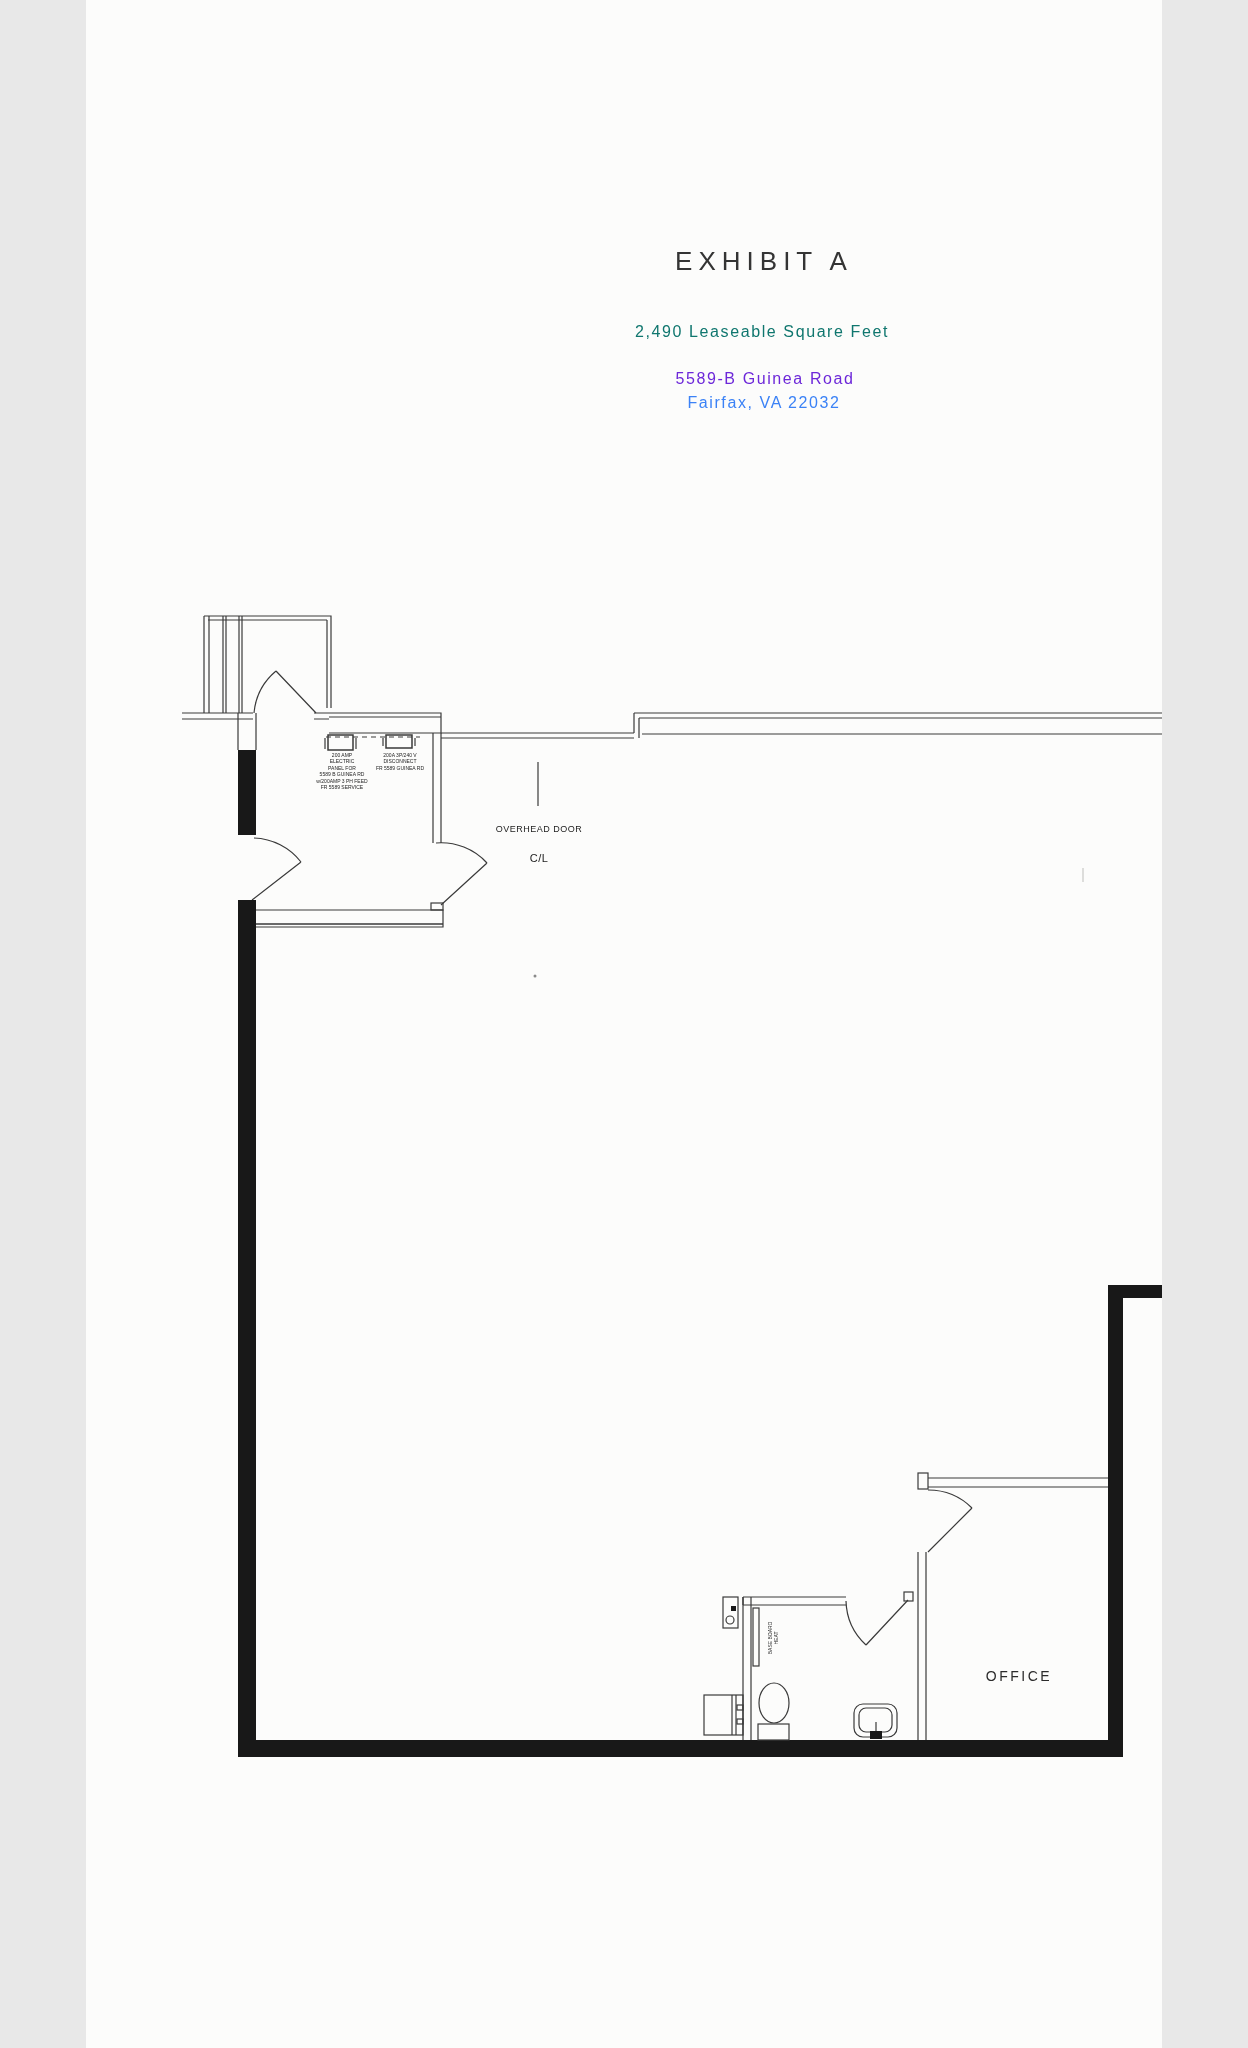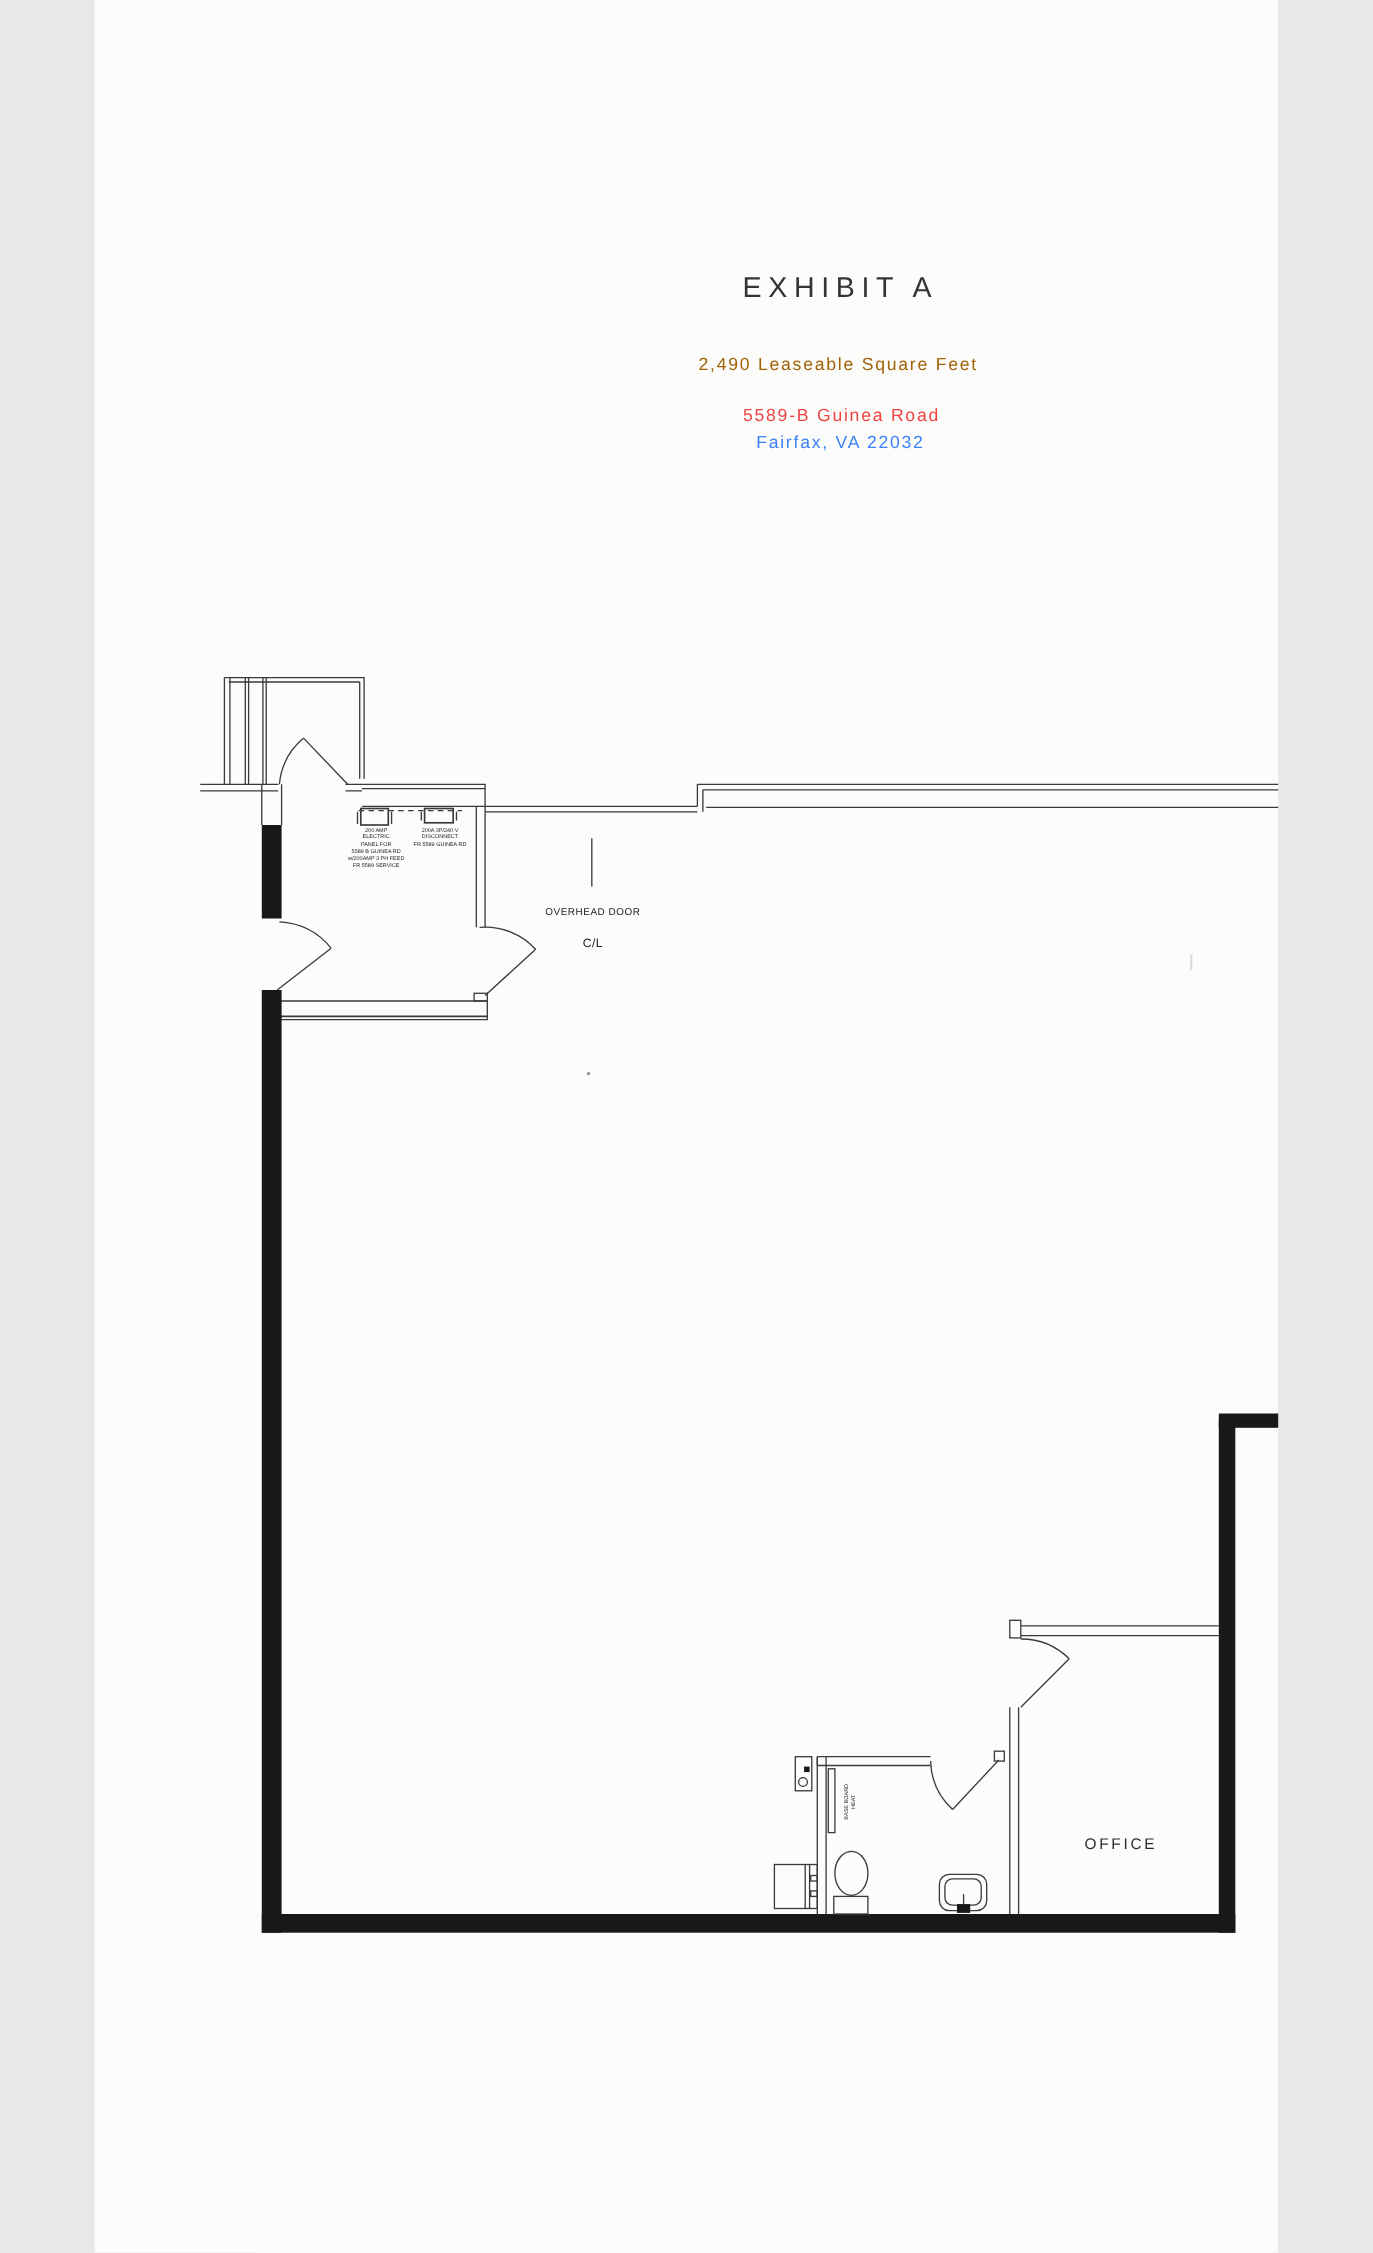--- a/index.html
+++ b/index.html
@@ -8,22 +8,22 @@
     width:1076px;height:2048px;
     margin:0 auto;
     background:#fcfcfb;
     overflow:hidden;
     font-family:"Liberation Sans", sans-serif;
     color:#2d2d2d;
   }
   .lbl{position:absolute;white-space:nowrap;color:#2d2d2d;}
   .center-x{transform:translateX(-50%);}
   .title{top:246px;left:678px;font-size:26px;letter-spacing:6px;color:#343434;}
-  .subtitle{top:323px;left:676px;font-size:16px;letter-spacing:1.6px;color:#a16207;}
-  .addr1{top:370px;left:679px;font-size:16px;letter-spacing:1.6px;color:#ef4444;}
+  .subtitle{top:323px;left:676px;font-size:16px;letter-spacing:1.6px;color:#0f766e;}
+  .addr1{top:370px;left:679px;font-size:16px;letter-spacing:1.6px;color:#6d28d9;}
   .addr2{top:394px;left:678px;font-size:16px;letter-spacing:1.6px;color:#3b82f6;}
   .cl-line1{top:852px;left:453px;font-size:11px;letter-spacing:.5px;color:#222;}
   .cl-line2{top:824px;left:453px;font-size:9px;letter-spacing:.5px;color:#222;}
   .office{top:1668px;left:933px;font-size:14px;letter-spacing:2.5px;color:#2b2b2b;}
   .note{font-size:5px;line-height:6.4px;text-align:center;color:#1e1e1e;letter-spacing:0;}
   .panel-note{top:752px;left:256px;}
   .disc-note{top:752px;left:314px;}
   .baseboard{
     top:1638px;left:687px;
     transform:translate(-50%,-50%) rotate(-90deg);

